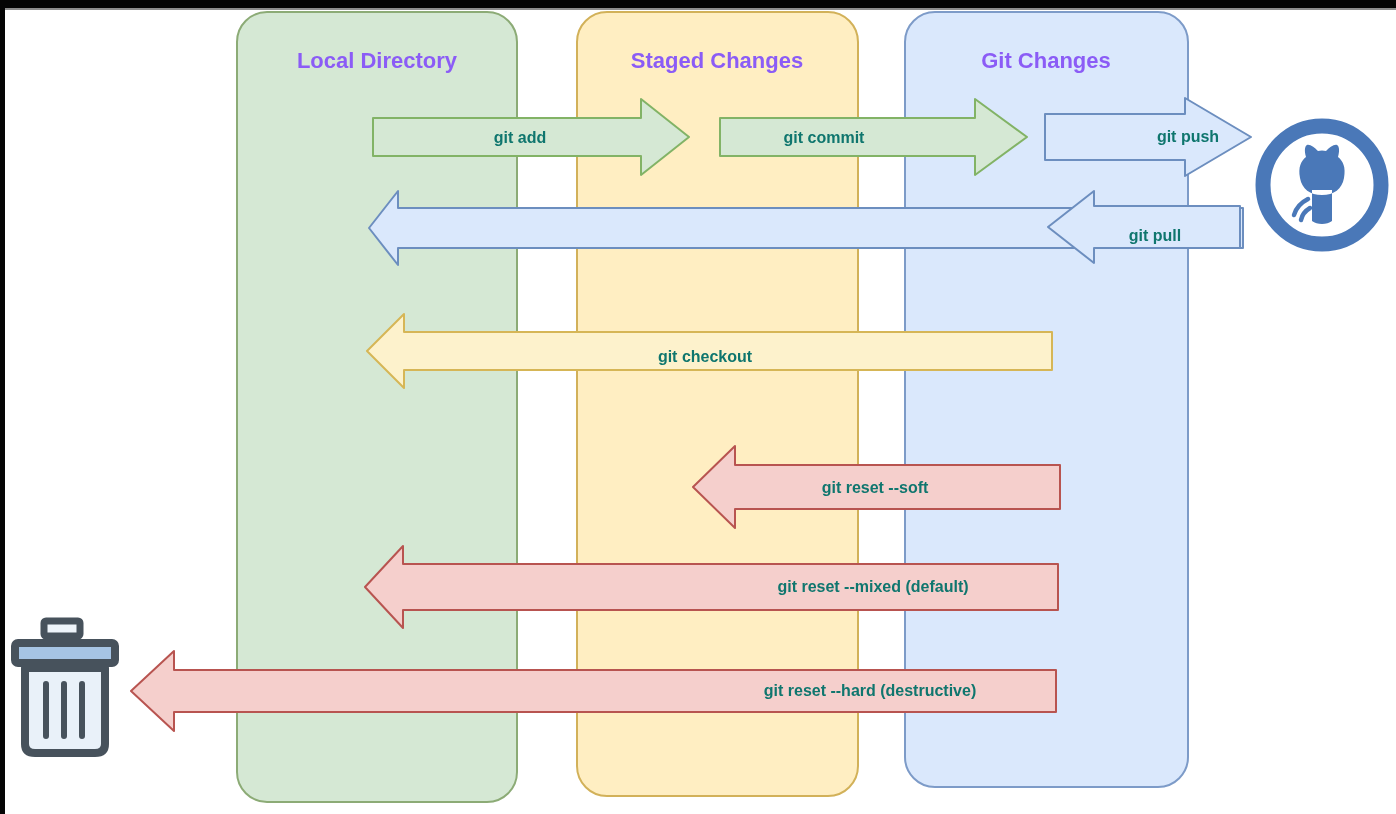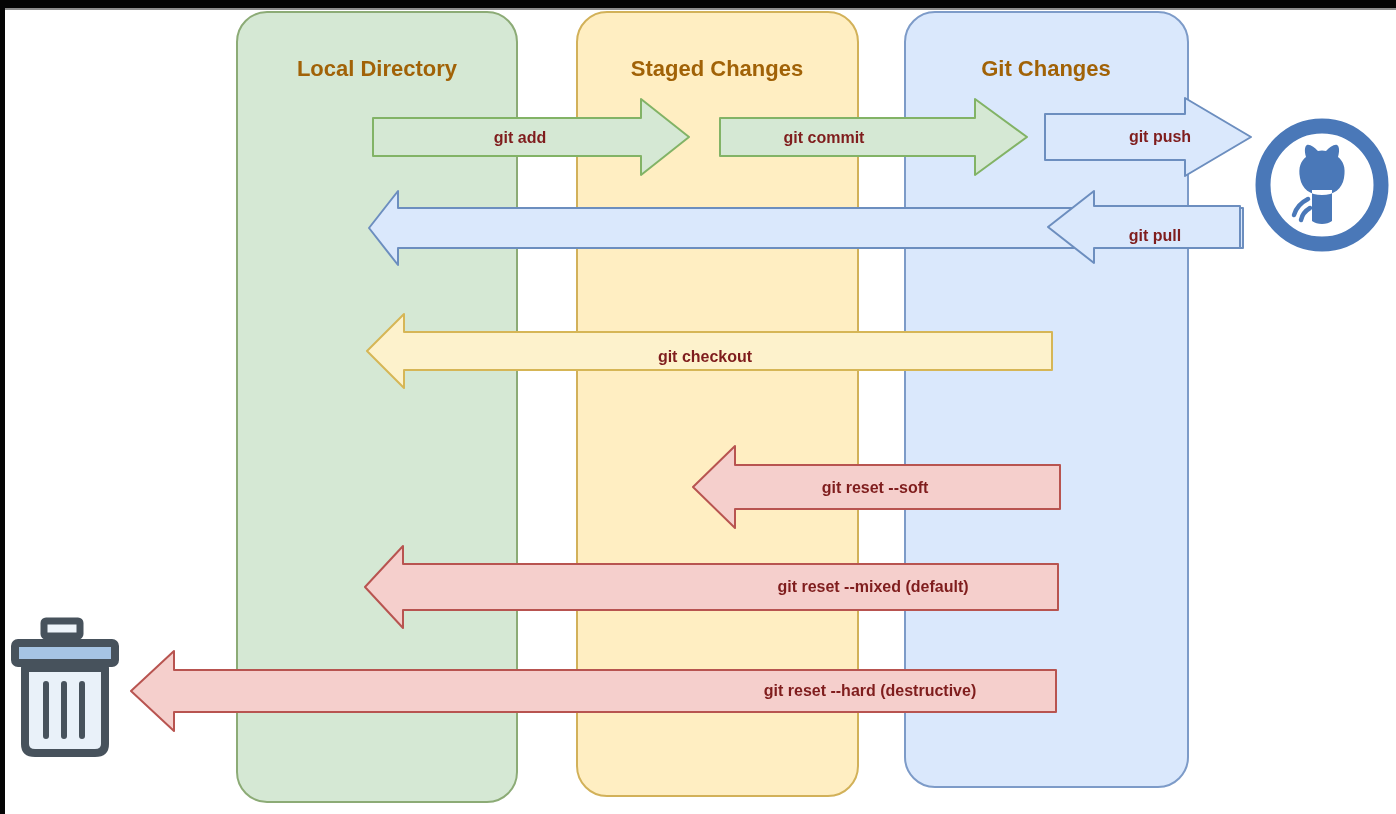--- a/index.html
+++ b/index.html
@@ -2,24 +2,24 @@
 <html><head>
 <meta charset="utf-8">
 <style>
   html,body{margin:0;padding:0;background:#fff;}
   .stage{position:relative;width:1396px;height:814px;overflow:hidden;background:#ffffff;
          font-family:"Liberation Sans",sans-serif;}
   .frame-top{position:absolute;left:0;top:0;width:1396px;height:8px;background:#050505;
              border-bottom:2px solid #8d8d8d;}
   .frame-left{position:absolute;left:0;top:0;width:5px;height:814px;background:#050505;}
   svg.layer{position:absolute;left:0;top:0;}
-  .title{position:absolute;top:56px;transform:translateX(-50%);
-         font-size:22px;font-weight:700;color:#a16207;white-space:nowrap;z-index:3;}
+  .title{position:absolute;top:48px;transform:translateX(-50%);
+         font-size:22px;font-weight:700;color:#8b5cf6;white-space:nowrap;z-index:3;}
   .alabel{position:absolute;transform:translate(-50%,-50%);
-          font-size:16px;font-weight:700;color:#7f1d1d;white-space:nowrap;z-index:3;}
+          font-size:16px;font-weight:700;color:#0f766e;white-space:nowrap;z-index:3;}
   .col{stroke-width:2;}
   .arrow{stroke-width:2;stroke-linejoin:round;}
 </style>
 </head>
 <body>
 
 <div class="stage">
 
   <div class="frame-top"></div>
   <div class="frame-left"></div>
@@ -64,20 +64,20 @@
       <path fill="none" stroke-width="6" stroke-linecap="round" d="M38,66 L38,118 M56,66 L56,118 M74,66 L74,118" stroke="#47525c"></path>
     </g>
   </svg>
 
   <div class="title" style="left:377px">Local Directory</div>
   <div class="title" style="left:717px">Staged Changes</div>
   <div class="title" style="left:1046px">Git Changes</div>
 
   <div class="alabel" style="left:520px;top:138px">git add</div>
   <div class="alabel" style="left:824px;top:138px">git commit</div>
-  <div class="alabel" style="left:1160px;top:137px">git push</div>
+  <div class="alabel" style="left:1188px;top:137px">git push</div>
   <div class="alabel" style="left:1155px;top:236px">git pull</div>
   <div class="alabel" style="left:705px;top:357px">git checkout</div>
   <div class="alabel" style="left:875px;top:488px">git reset --soft</div>
   <div class="alabel" style="left:873px;top:587px">git reset --mixed (default)</div>
   <div class="alabel" style="left:870px;top:691px">git reset --hard (destructive)</div>
 
 </div>
 
 </body></html>

